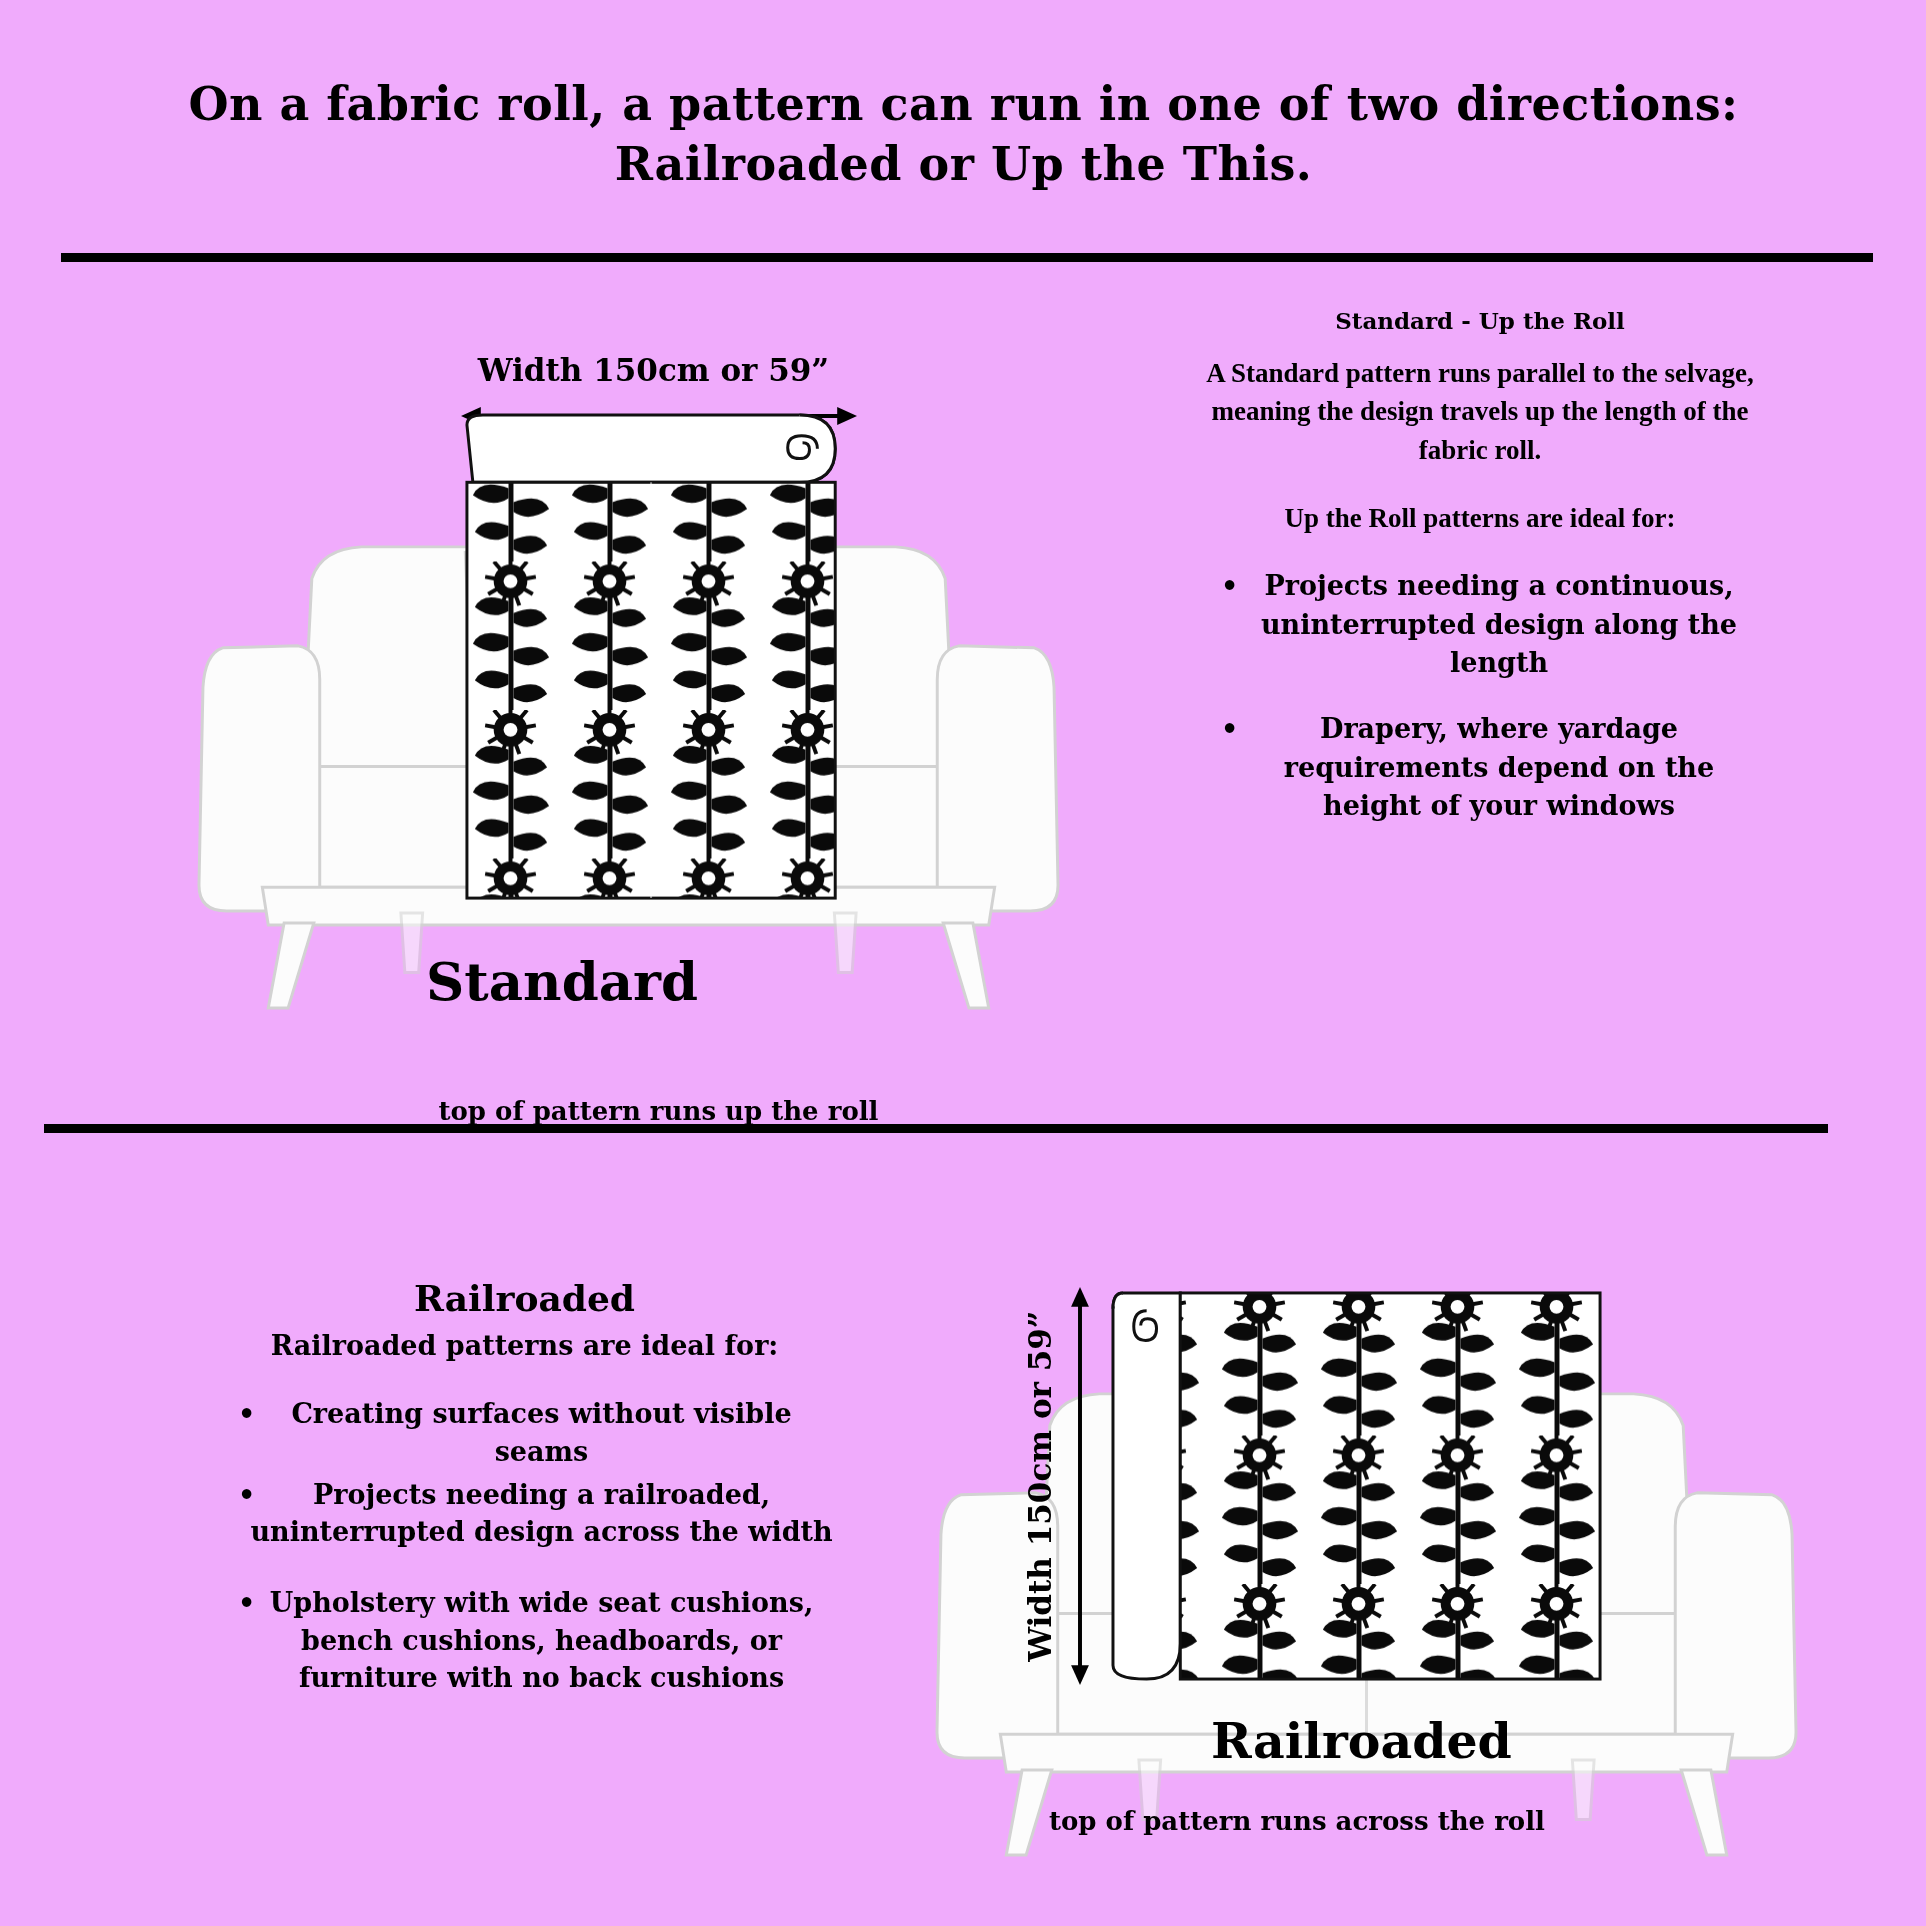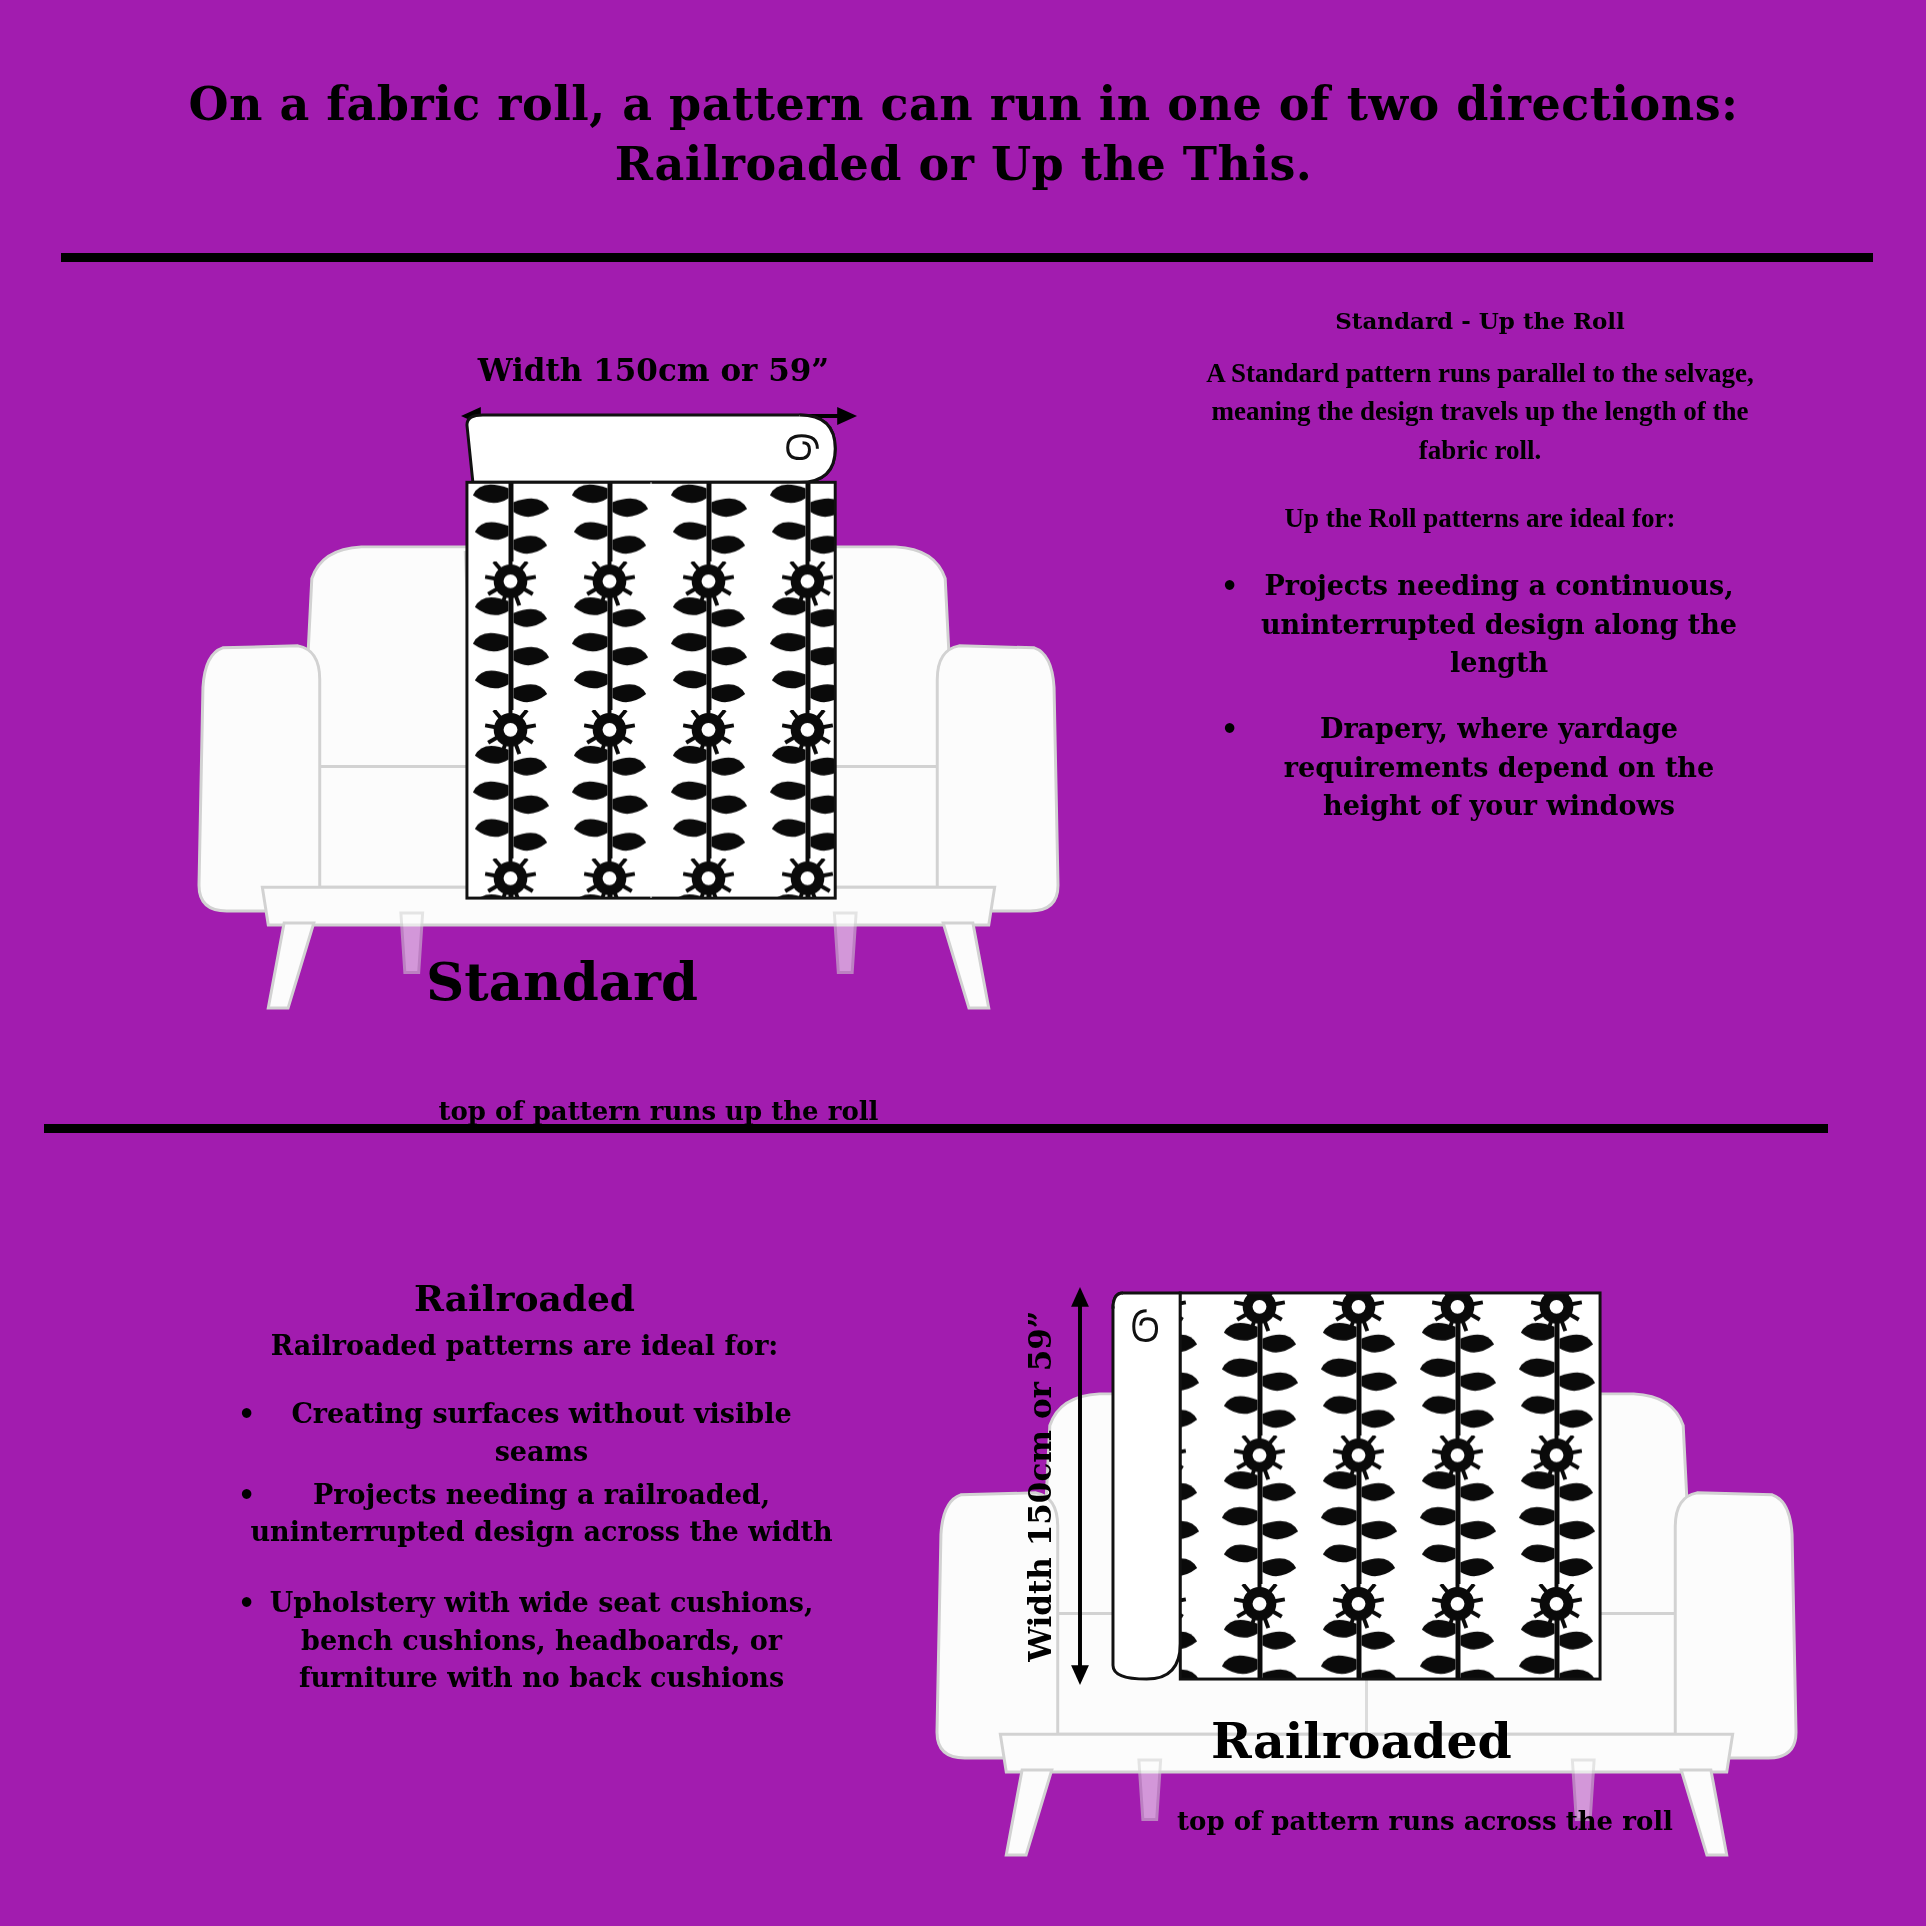--- a/index.html
+++ b/index.html
@@ -12,21 +12,21 @@
     height: 1927px;
     font-family: "DejaVu Serif", serif;
     color: #000000;
     overflow: hidden;
     position: relative;
   }
   .page {
     position: relative;
     width: 1927px;
     height: 1927px;
-    background: #a21caf;
+    background: #f0abfc;
   }
 
   
   .title {
     position: absolute;
     top: 75px;
     left: 0;
     width: 1927px;
     text-align: center;
     font-size: 46px;
@@ -233,21 +233,21 @@
     width: 525px;
     text-align: center;
     font-size: 49px;
     font-weight: bold;
   }
   .railroaded-subcaption {
     position: absolute;
     top: 648px;
     left: 1049px;
     width: 624px;
-    text-align: right;
+    text-align: left;
     font-size: 26px;
     font-weight: bold;
   }
 
   svg { display: block; overflow: visible; }
 </style>
 </head>
 <body>
 
 <div class="page">

